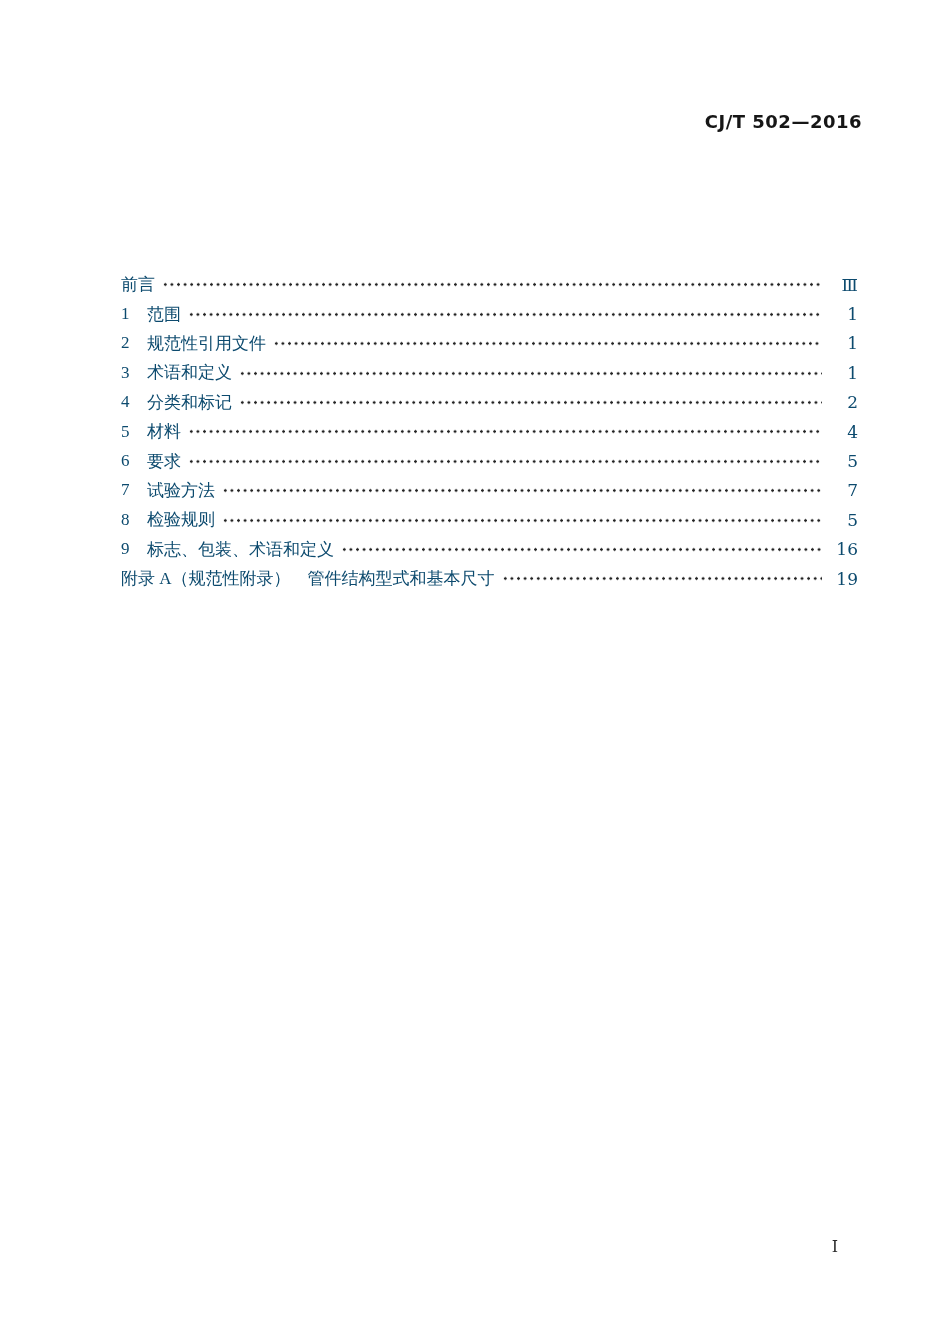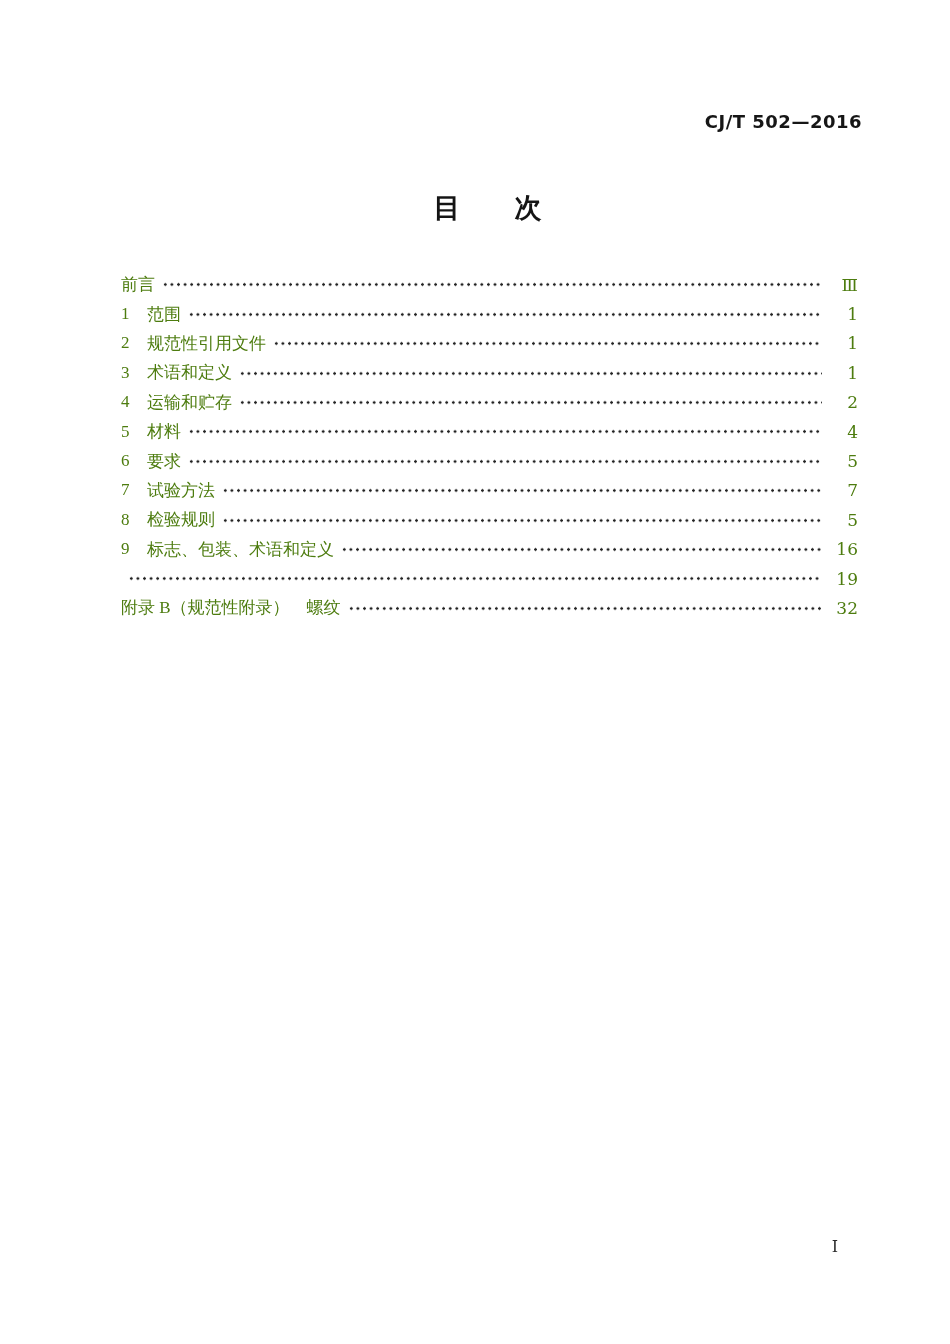--- a/index.html
+++ b/index.html
@@ -43,21 +43,21 @@
     position: absolute;
     top: 270px;
     left: 121px;
     width: 737px;
   }
   .toc-row {
     display: flex;
     align-items: center;
     height: 29.4px;
     font-size: 17px;
-    color: #4d7c0f;
+    color: #0c4a6e;
   }
   .toc-num {
     flex: none;
     display: inline-block;
     width: 26px;
     font-family: "Liberation Serif", "DejaVu Serif", serif;
   }
   .toc-label {
     flex: none;
     white-space: pre;
@@ -88,21 +88,20 @@
     color: #2a2a2a;
   }
 </style>
 </head>
 <body>
 
 <div class="page">
 
   <div class="std-number">CJ/T 502—2016</div>
 
-  <h1 class="doc-title">目　　次</h1>
 
   <div class="toc">
   <div class="toc-row">
 
     <span class="toc-label">前言</span>
     <span class="leader"></span>
     <span class="toc-page">Ⅲ</span>
   </div>
 
   <div class="toc-row">
@@ -121,21 +120,21 @@
 
   <div class="toc-row">
     <span class="toc-num">3</span>
     <span class="toc-label">术语和定义</span>
     <span class="leader"></span>
     <span class="toc-page">1</span>
   </div>
 
   <div class="toc-row">
     <span class="toc-num">4</span>
-    <span class="toc-label">运输和贮存</span>
+    <span class="toc-label">分类和标记</span>
     <span class="leader"></span>
     <span class="toc-page">2</span>
   </div>
 
   <div class="toc-row">
     <span class="toc-num">5</span>
     <span class="toc-label">材料</span>
     <span class="leader"></span>
     <span class="toc-page">4</span>
   </div>
@@ -163,27 +162,22 @@
 
   <div class="toc-row">
     <span class="toc-num">9</span>
     <span class="toc-label">标志、包装、术语和定义</span>
     <span class="leader"></span>
     <span class="toc-page">16</span>
   </div>
 
   <div class="toc-row">
 
+    <span class="toc-label">附录 A（规范性附录）　管件结构型式和基本尺寸</span>
     <span class="leader"></span>
     <span class="toc-page">19</span>
   </div>
 
-  <div class="toc-row">
-
-    <span class="toc-label">附录 B（规范性附录）　螺纹</span>
-    <span class="leader"></span>
-    <span class="toc-page">32</span>
-  </div>
 </div>
 
   <div class="footer-page-num">Ⅰ</div>
 
 </div>
 
 </body></html>

